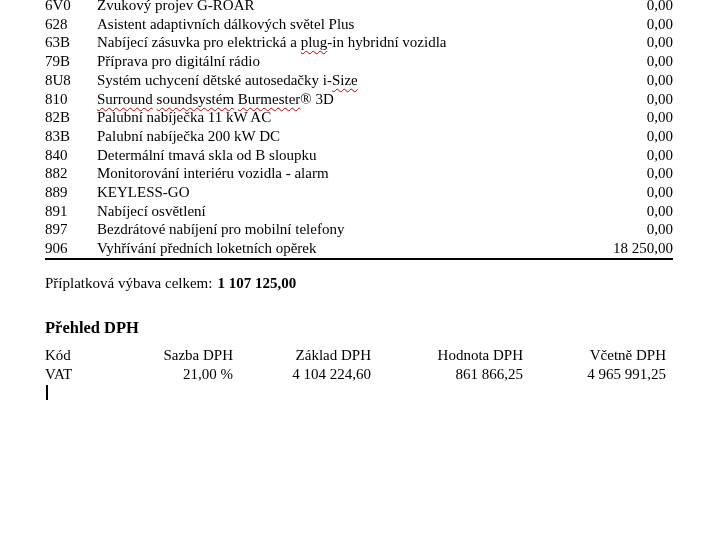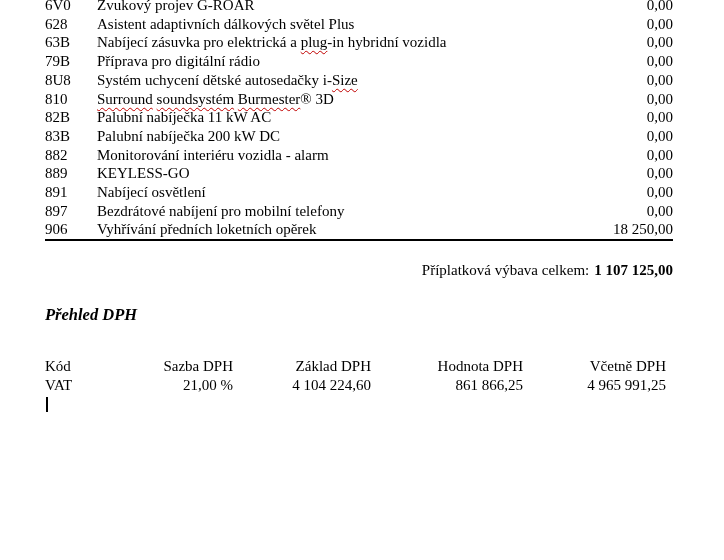--- a/index.html
+++ b/index.html
@@ -38,38 +38,37 @@
   .misspell {
     text-decoration: underline;
     text-decoration-style: wavy;
     text-decoration-color: #c00000;
     text-decoration-thickness: 1px;
     text-underline-offset: 3px;
     text-decoration-skip-ink: none;
   }
   .total-line {
     width: 628px;
-    text-align: right;
-    margin-top: 20px;
+    text-align: left;
+    margin-top: 14px;
     line-height: 19px;
   }
   .total-value {
     font-weight: bold;
     margin-left: 5px;
   }
   h2.vat-heading {
     font-size: 16.5px;
     font-weight: bold;
     margin: 24px 0 0 0;
     line-height: 21px;
-    font-style: italic;
   }
   table.vat {
     border-collapse: collapse;
-    margin-top: 32px;
+    margin-top: 8px;
     width: 621px;
   }
   table.vat th, table.vat td {
     padding: 0;
     font-weight: normal;
     line-height: 18.7px;
     text-align: right;
   }
   table.vat th:first-child, table.vat td:first-child { text-align: left; }
   .col-kod    { width: 90px; }
@@ -122,20 +121,25 @@
           <td class="price">0,00</td>
         </tr>
         <tr>
           <td class="code">82B</td>
           <td class="desc"><span>Palubní nabíječka 11 kW AC</span></td>
           <td class="price">0,00</td>
         </tr>
         <tr>
           <td class="code">83B</td>
           <td class="desc"><span>Palubní nabíječka 200 kW DC</span></td>
+          <td class="price">0,00</td>
+        </tr>
+        <tr>
+          <td class="code">840</td>
+          <td class="desc"><span>Determální tmavá skla od B sloupku</span></td>
           <td class="price">0,00</td>
         </tr>
         <tr>
           <td class="code">882</td>
           <td class="desc"><span>Monitorování interiéru vozidla - alarm</span></td>
           <td class="price">0,00</td>
         </tr>
         <tr>
           <td class="code">889</td>
           <td class="desc"><span>KEYLESS-GO</span></td>

